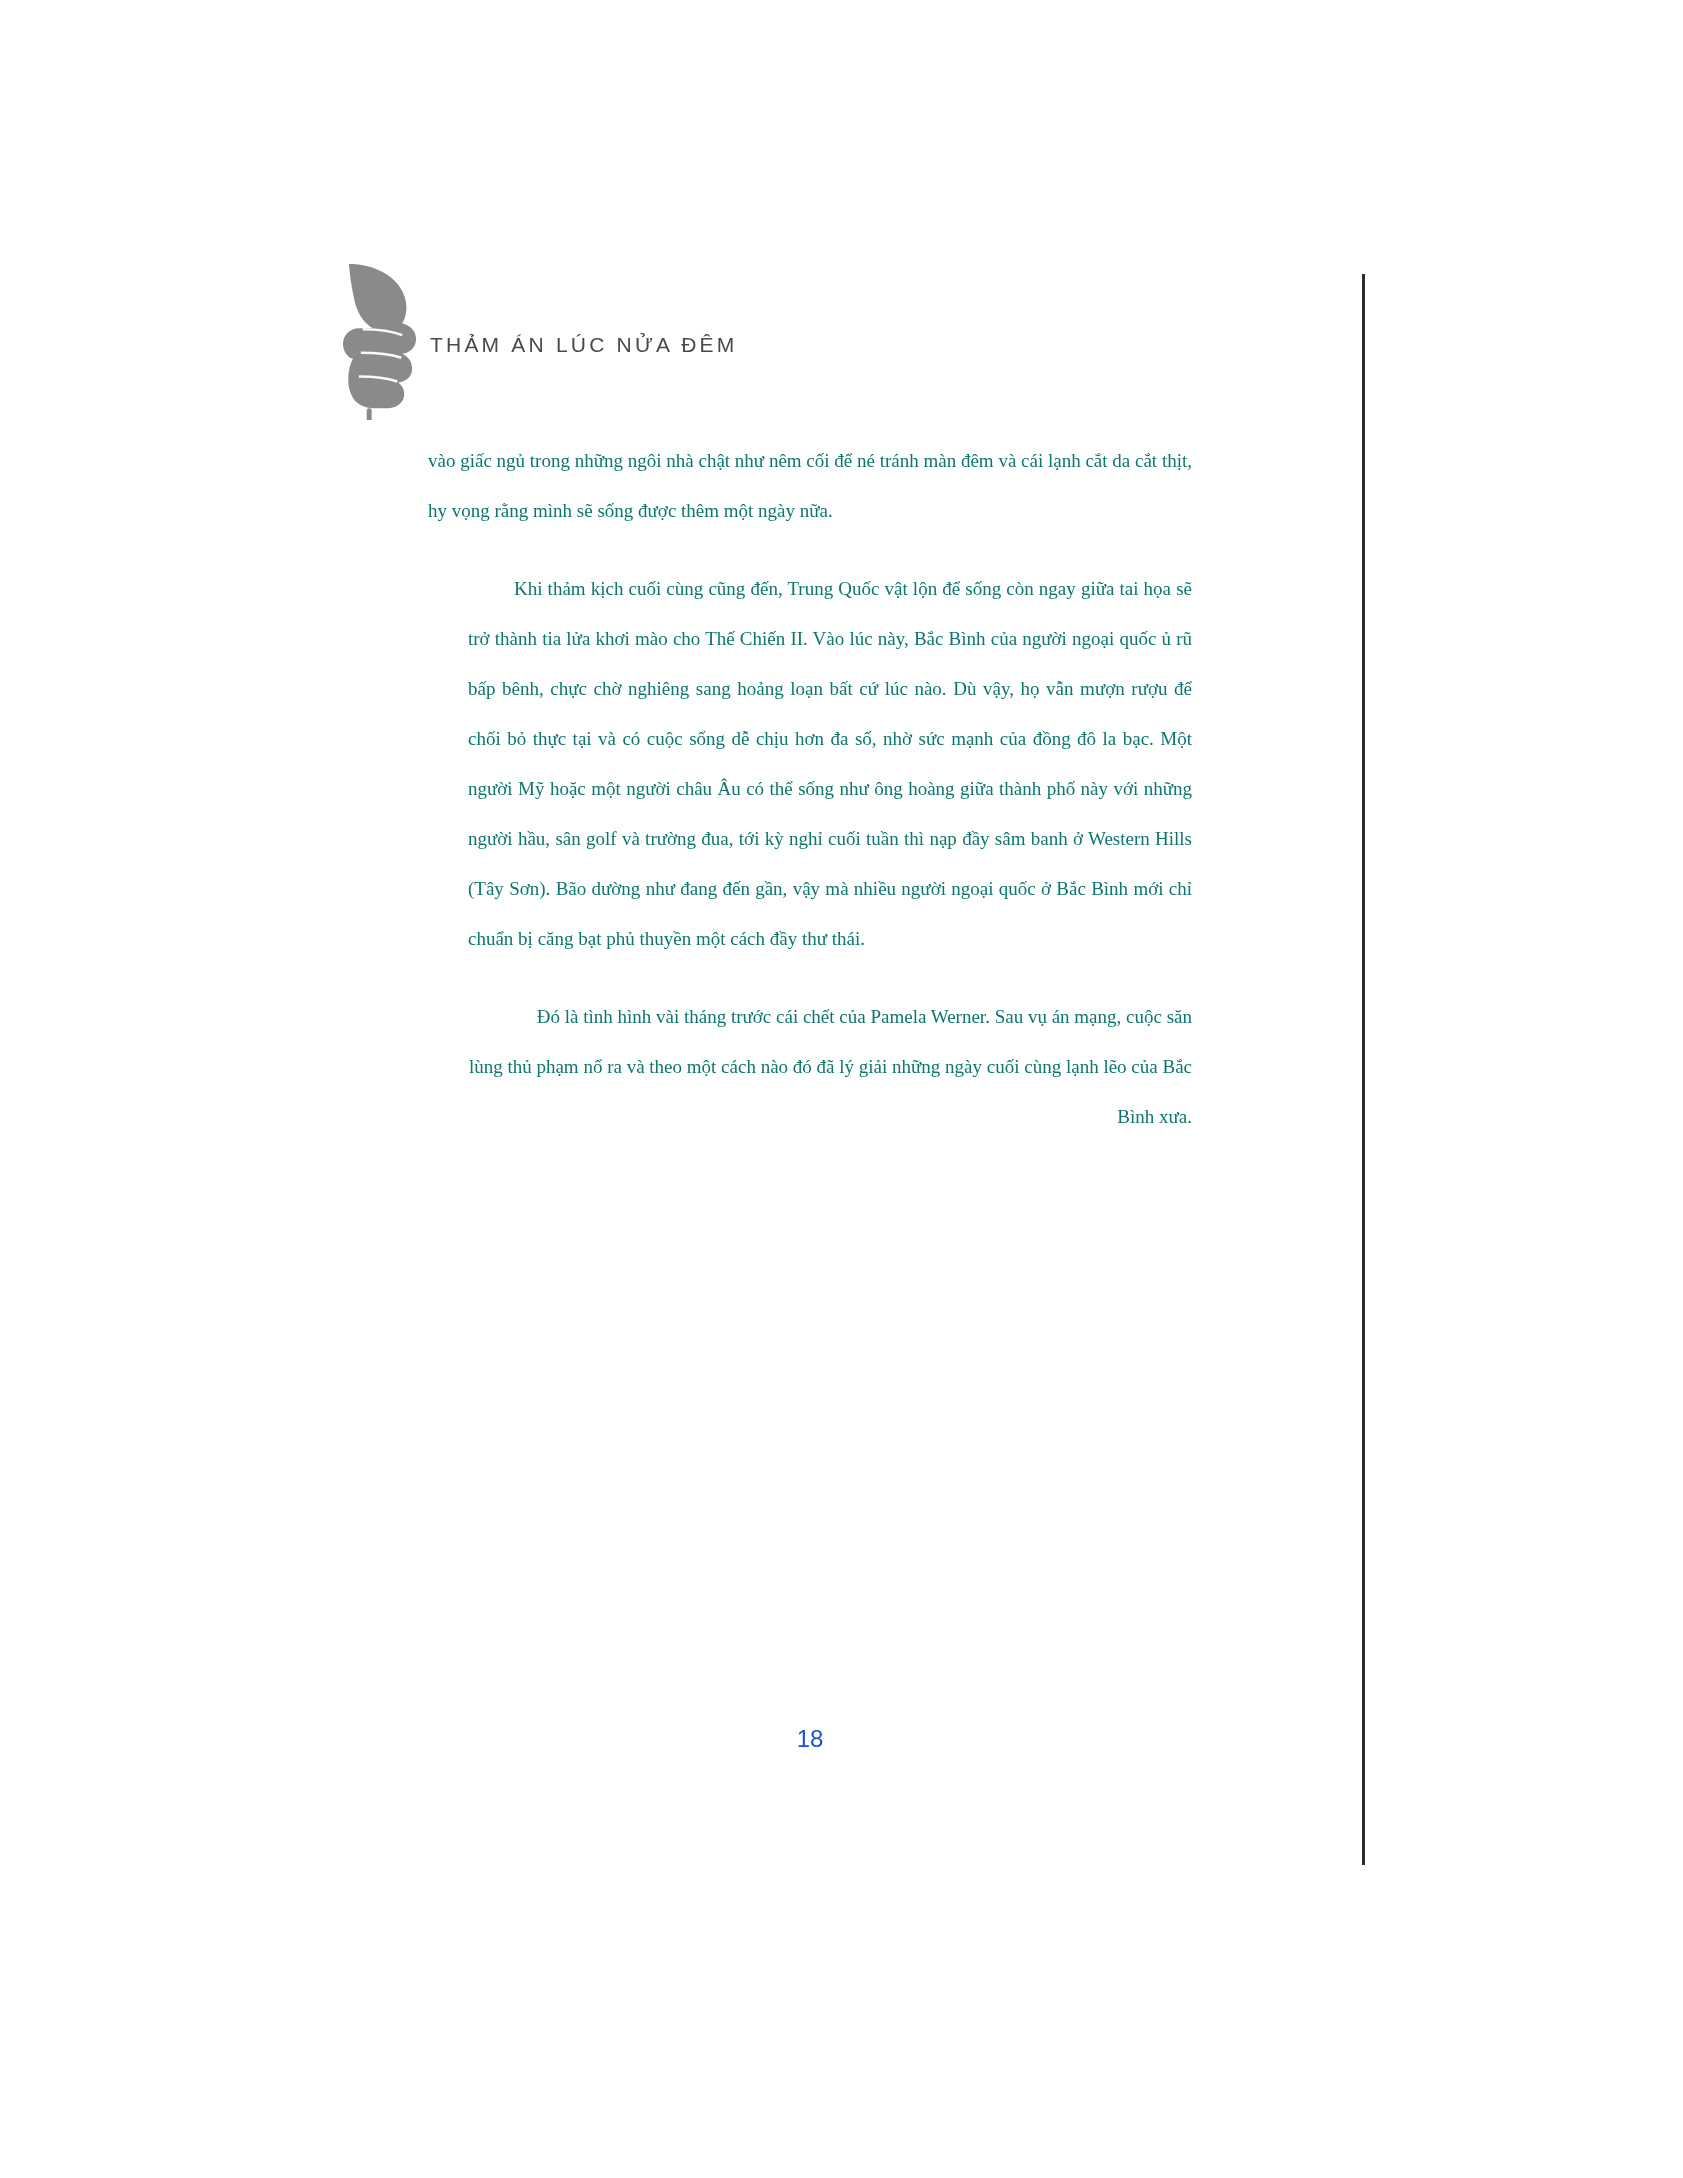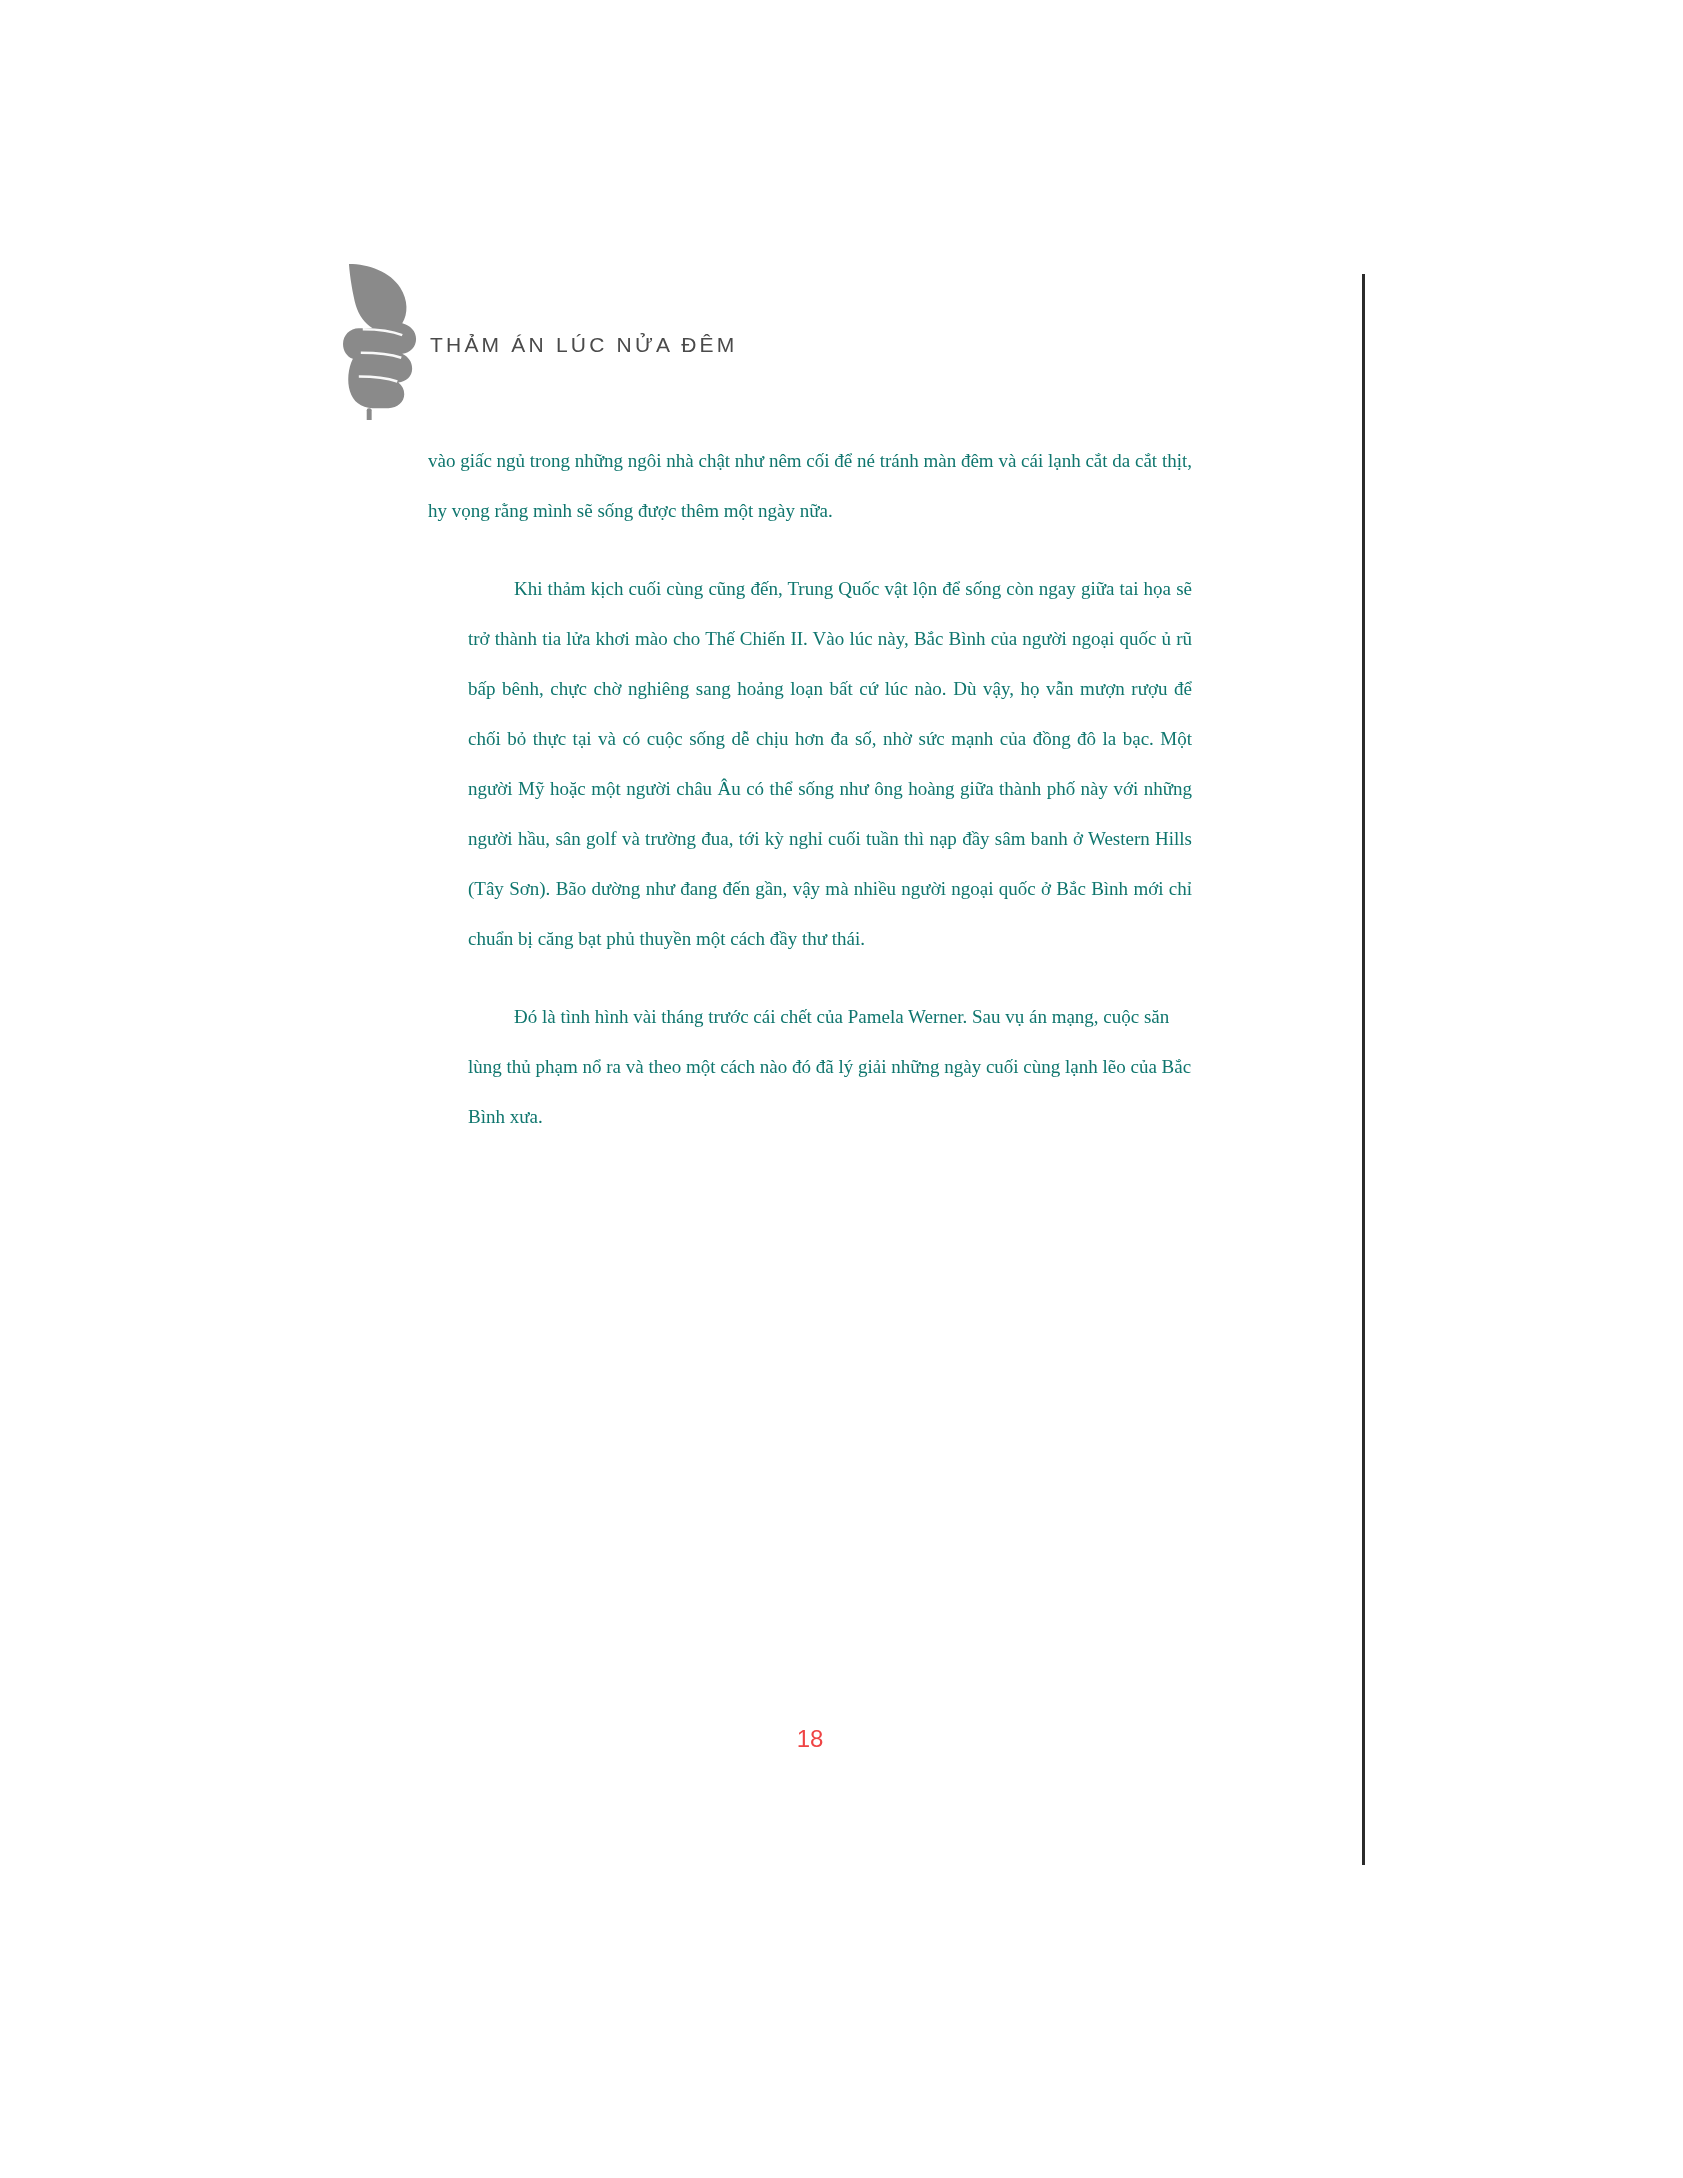--- a/index.html
+++ b/index.html
@@ -71,32 +71,32 @@
     text-justify: inter-word;
     hyphens: none;
     color: #0f766e;
   }
   .textblock p.indent {
     text-indent: 46px;
     margin-top: 28px;
     margin-left: 40px;
   }
   .textblock p.last-short {
-    text-align: left;
+    text-align: right;
   }
   
   .folio-inner {
     position: absolute;
     left: 428px;
     top: 1725px;
     width: 764px;
     text-align: center;
     font-family: "Liberation Sans", sans-serif;
     font-size: 24px;
-    color: #ef4444;
+    color: #1d4ed8;
   }
 </style>
 </head>
 <body>
 
 <div class="page">
 
   <div class="spine-rule"></div>
 
   <div class="hand-ornament">

